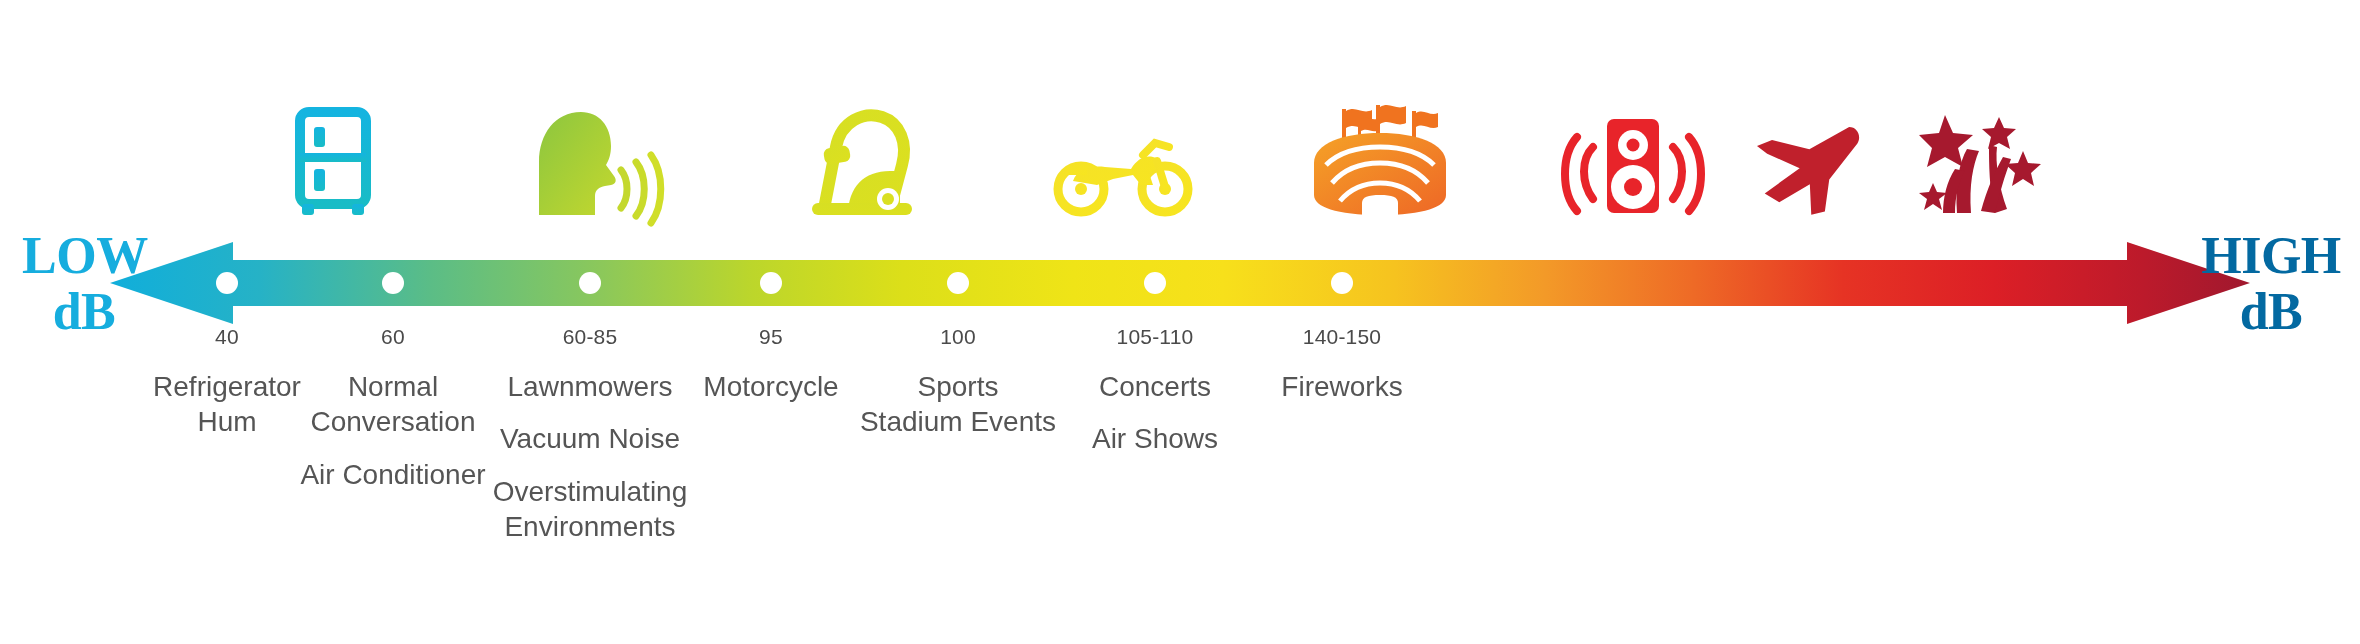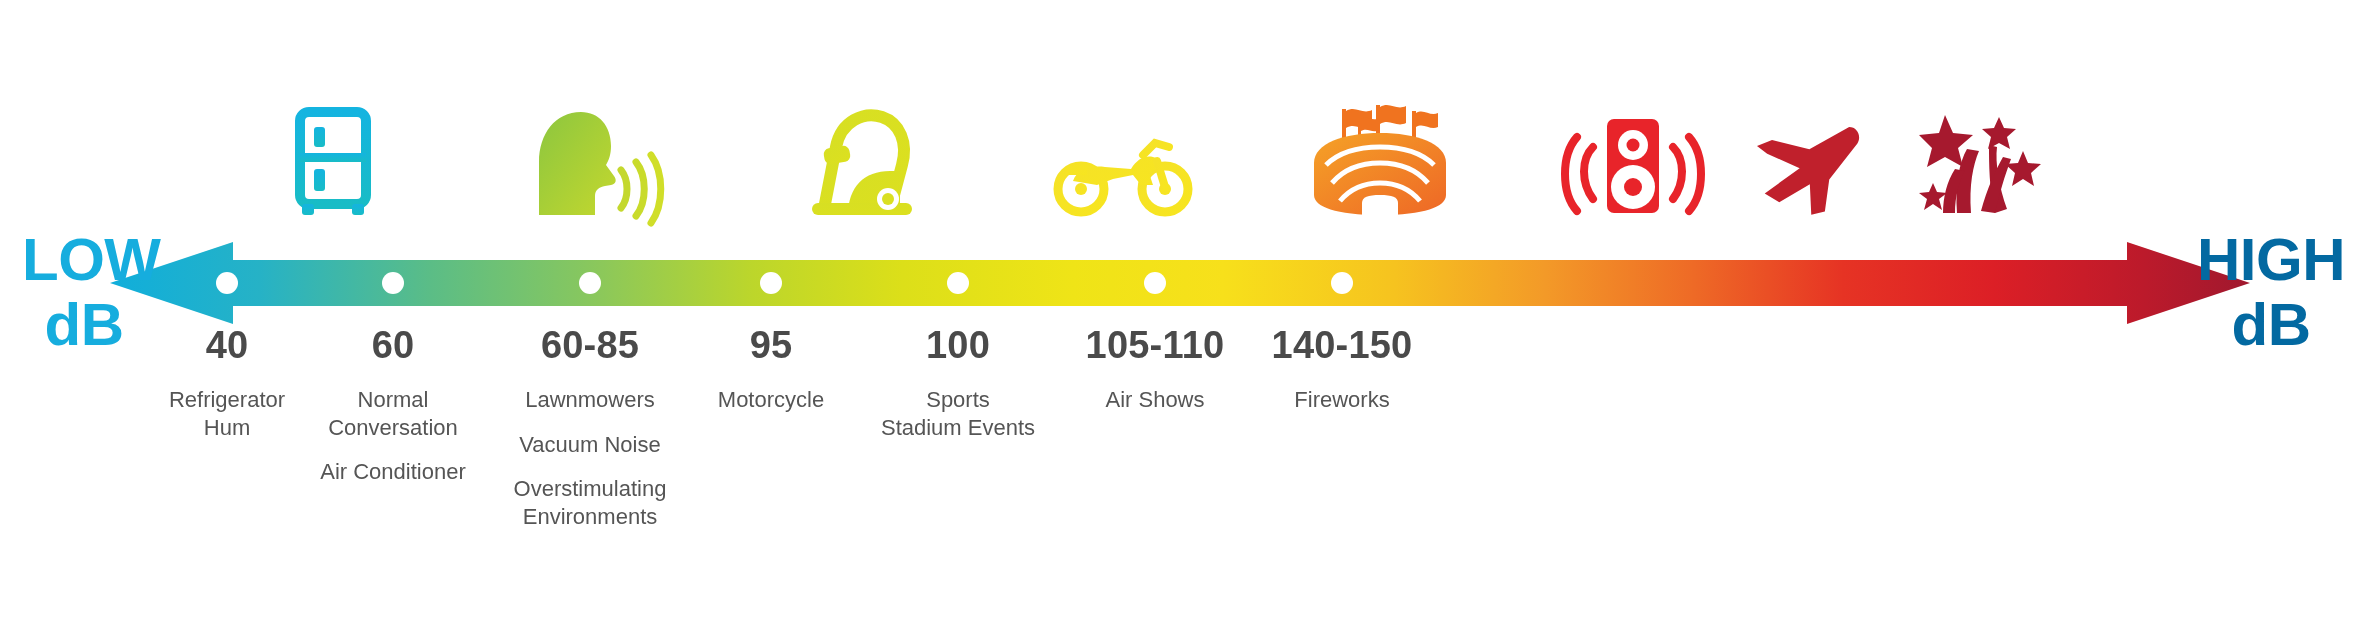--- a/index.html
+++ b/index.html
@@ -56,44 +56,45 @@
     top: 326px;
     width: 2360px;
     height: 300px;
   }
   .label-col {
     position: absolute;
     top: 0;
     text-align: center;
   }
   .db-value {
-    font-size: 38px;
-    font-weight: bold;
+    font-size: 21px;
+    font-weight: normal;
     color: #4a4a4a;
     letter-spacing: 0.2px;
     line-height: 1;
     margin-bottom: 22px;
     white-space: nowrap;
   }
   .db-group {
-    font-size: 22px;
+    font-size: 28px;
     color: #555555;
     line-height: 1.26;
     margin-bottom: 17px;
     white-space: nowrap;
   }
   .db-group:last-child { margin-bottom: 0; }
 
   
   .endcap {
     position: absolute;
     font-weight: bold;
-    font-size: 60px;
+    font-size: 52px;
     line-height: 1.08;
     letter-spacing: -0.5px;
+    font-family: Liberation Serif, serif;
   }
   .endcap-low {
     left: 22px;
     top: 228px;
     width: 124px;
     text-align: center;
     color: #16ADDE;
   }
   .endcap-high {
     right: 14px;
@@ -380,20 +381,23 @@
       <div class="label-col" style="left: 823px; width: 270px;">
         <div class="db-value">100</div>
         <div class="db-group">
           <div>Sports</div>
           <div>Stadium Events</div>
         </div>
       </div>
       <div class="label-col" style="left: 1020px; width: 270px;">
         <div class="db-value">105-110</div>
         <div class="db-group">
+          <div>Concerts</div>
+        </div>
+        <div class="db-group">
           <div>Air Shows</div>
         </div>
       </div>
       <div class="label-col" style="left: 1207px; width: 270px;">
         <div class="db-value">140-150</div>
         <div class="db-group">
           <div>Fireworks</div>
         </div>
       </div>
     </div>

